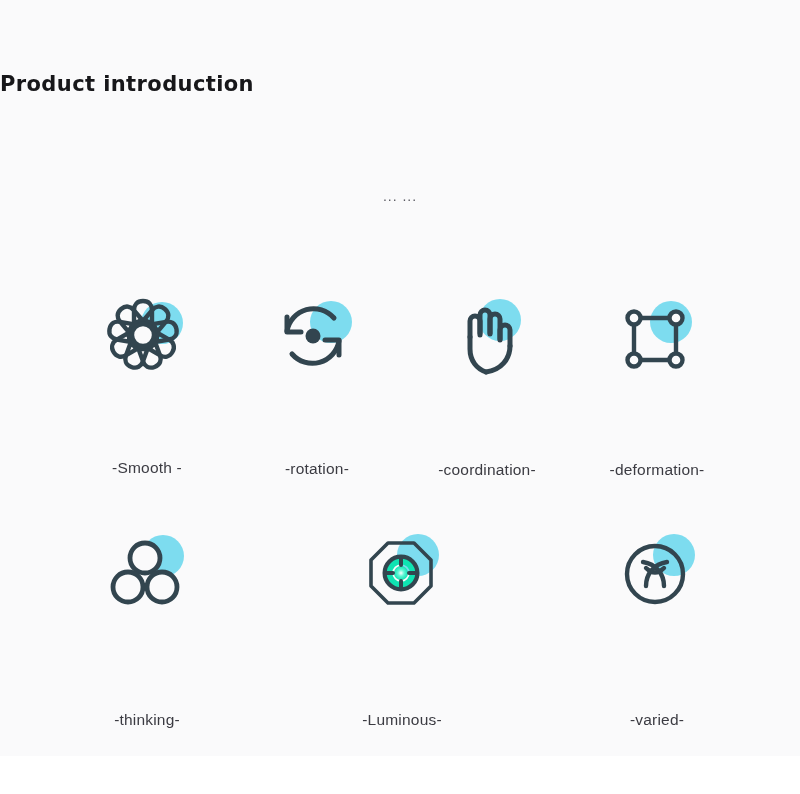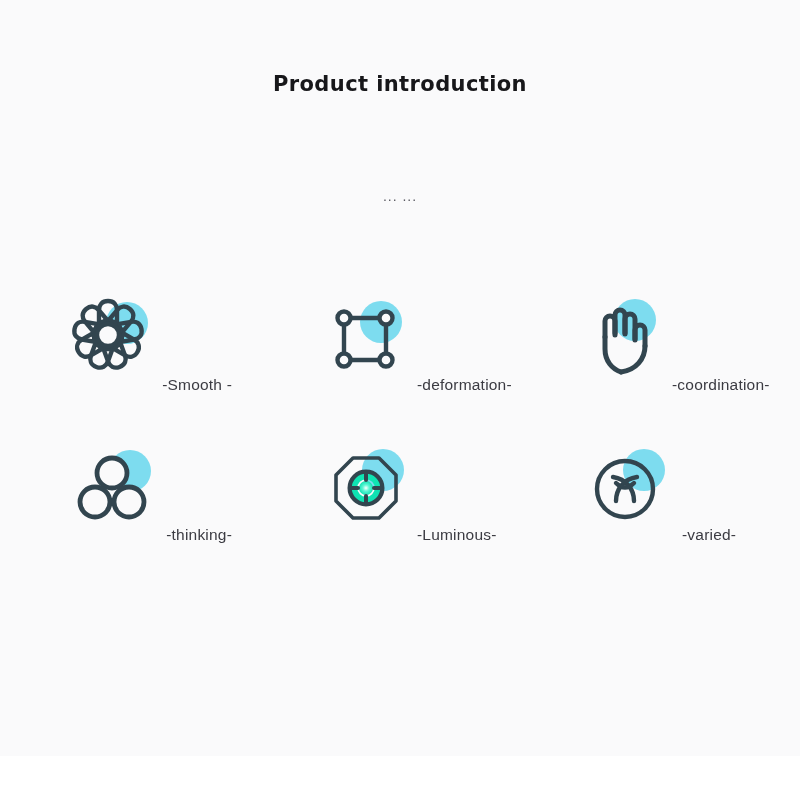--- a/index.html
+++ b/index.html
@@ -26,21 +26,20 @@
     top: 0;
     width: 800px;
     height: 756px;
     background: #fafafb;
   }
   .page-title {
     position: absolute;
     left: 0;
     top: 72px;
     width: 800px;
-    text-align: center;
     font-family: "DejaVu Sans", sans-serif;
     font-size: 21px;
     font-weight: 700;
     letter-spacing: 0.4px;
     color: #17171a;
     white-space: pre;
   }
   .ellipsis {
     position: absolute;
     left: 0;
@@ -64,22 +63,23 @@
     flex-direction: row;
     justify-content: space-between;
     align-items: flex-start;
   }
   .row + .row {
     margin-top: 40px;
   }
   .cell {
     width: 170px;
     display: flex;
-    flex-direction: row;
-    align-items: flex-end;
+    flex-direction: column;
+    align-items: center;
+    gap: 48px;
   }
   .icon-wrap {
     position: relative;
     width: 110px;
     height: 110px;
     display: flex;
     align-items: center;
     justify-content: center;
   }
   .icon-wrap svg {
@@ -132,52 +132,67 @@
                 <path d="M46 12 c6 0 9 4 9 9 v12 h-18 v-12 c0 -5 3 -9 9 -9 z" transform="rotate(280 46 46)"></path>
                 <path d="M46 12 c6 0 9 4 9 9 v12 h-18 v-12 c0 -5 3 -9 9 -9 z" transform="rotate(320 46 46)"></path>
               </g>
               <circle cx="46" cy="46" r="11" fill="#fafafb"></circle>
             </g>
           </svg>
         </div>
         <div class="cell-label">-Smooth -</div>
       </div>
 
-
       <div class="cell">
         <div class="icon-wrap">
           <svg viewBox="0 0 100 100" xmlns="http://www.w3.org/2000/svg">
             <circle cx="64" cy="33" r="21" fill="#7ddcef"></circle>
-            <g fill="none" stroke="#32454f" stroke-width="4.4" stroke-linecap="round" stroke-linejoin="round">
-              <rect x="27" y="29" width="42" height="42"></rect>
-              <circle cx="27" cy="29" r="6.5" fill="#fafafb"></circle>
-              <circle cx="69" cy="29" r="6.5" fill="#fafafb"></circle>
-              <circle cx="27" cy="71" r="6.5" fill="#fafafb"></circle>
-              <circle cx="69" cy="71" r="6.5" fill="#fafafb"></circle>
-            </g>
-          </svg>
-        </div>
-        <div class="cell-label">-deformation-</div>
+            <g fill="none" stroke="#32454f" stroke-width="5" stroke-linecap="round" stroke-linejoin="round">
+              <path d="M20 42 A27 27 0 0 1 67 29"></path>
+              <path d="M20 28 L20 43 L34 43"></path>
+              <path d="M72 52 A27 27 0 0 1 25 65"></path>
+              <path d="M72 66 L72 51 L58 51"></path>
+            </g>
+            <circle cx="46" cy="47" r="7.5" fill="#32454f"></circle>
+          </svg>
+        </div>
+        <div class="cell-label">-rotation-</div>
       </div>
 
       <div class="cell">
         <div class="icon-wrap">
           <svg viewBox="0 0 100 100" xmlns="http://www.w3.org/2000/svg">
             <circle cx="63" cy="31" r="21" fill="#7ddcef"></circle>
             <g fill="none" stroke="#32454f" stroke-width="5" stroke-linecap="round" stroke-linejoin="round">
               <path d="M33 48 V32 a5 5 0 0 1 10 0 v14"></path>
               <path d="M43 44 V26 a5 5 0 0 1 10 0 v18"></path>
               <path d="M53 45 V30 a5 5 0 0 1 10 0 v20"></path>
               <path d="M63 51 V41 a5 5 0 0 1 10 0 v16"></path>
               <path d="M33 48 v12 c0 12 7 20 16 23"></path>
               <path d="M73 57 c0 13 -9 24 -24 26"></path>
             </g>
           </svg>
         </div>
         <div class="cell-label">-coordination-</div>
+      </div>
+
+      <div class="cell">
+        <div class="icon-wrap">
+          <svg viewBox="0 0 100 100" xmlns="http://www.w3.org/2000/svg">
+            <circle cx="64" cy="33" r="21" fill="#7ddcef"></circle>
+            <g fill="none" stroke="#32454f" stroke-width="4.4" stroke-linecap="round" stroke-linejoin="round">
+              <rect x="27" y="29" width="42" height="42"></rect>
+              <circle cx="27" cy="29" r="6.5" fill="#fafafb"></circle>
+              <circle cx="69" cy="29" r="6.5" fill="#fafafb"></circle>
+              <circle cx="27" cy="71" r="6.5" fill="#fafafb"></circle>
+              <circle cx="69" cy="71" r="6.5" fill="#fafafb"></circle>
+            </g>
+          </svg>
+        </div>
+        <div class="cell-label">-deformation-</div>
       </div>
 
     </div>
 
     <div class="row r2">
 
       <div class="cell">
         <div class="icon-wrap">
           <svg viewBox="0 0 100 100" xmlns="http://www.w3.org/2000/svg">
             <circle cx="66" cy="32" r="21" fill="#7ddcef"></circle>

